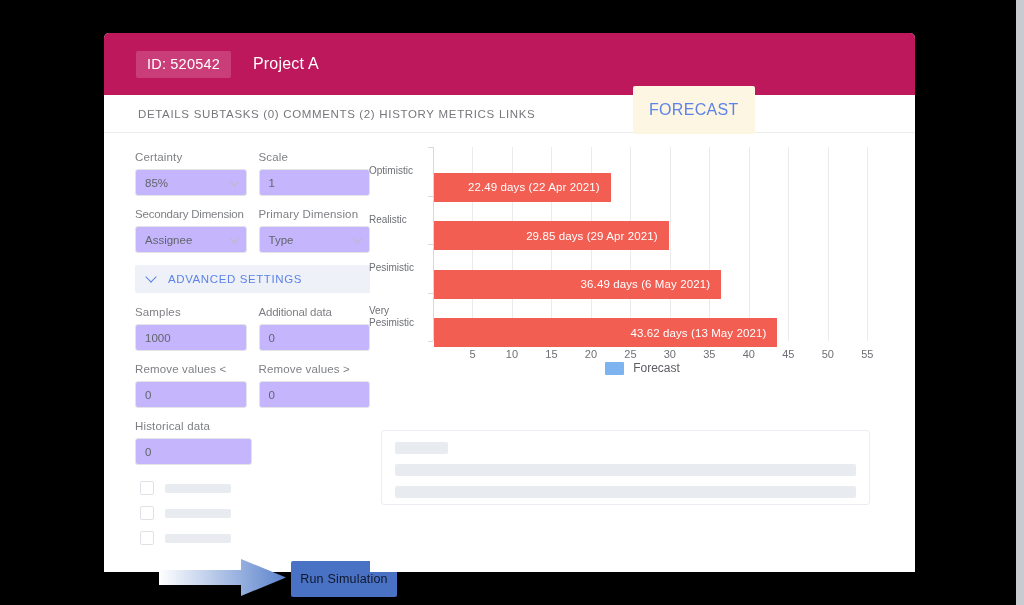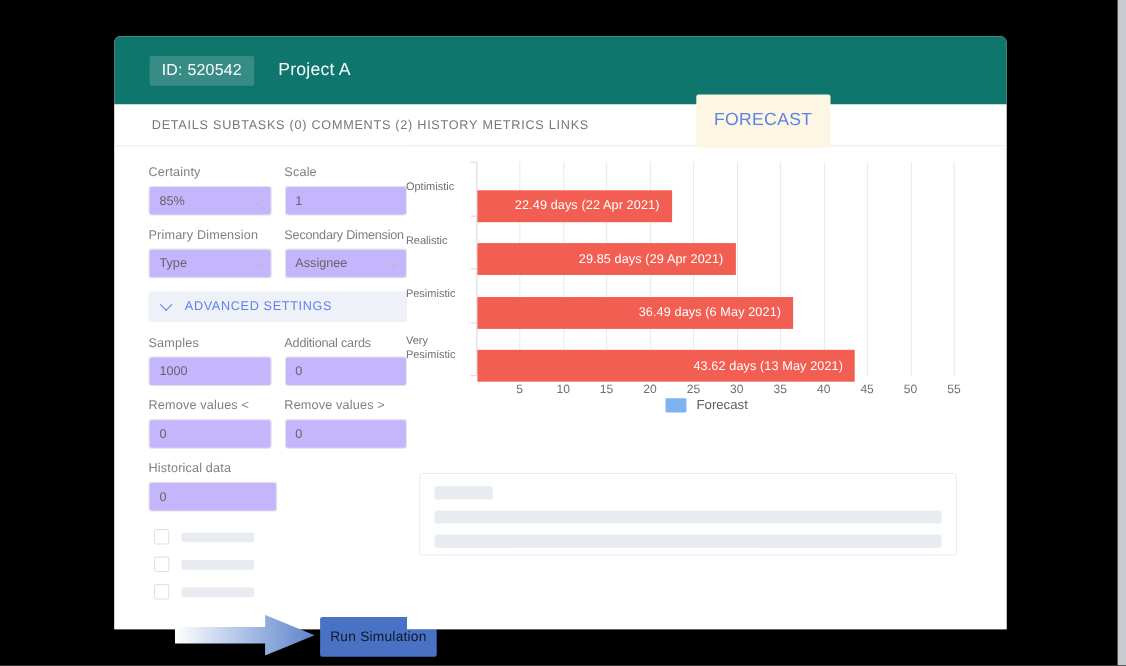--- a/index.html
+++ b/index.html
@@ -36,21 +36,21 @@
     height: 539px;
     background: #ffffff;
     border-radius: 5px 5px 0 0;
     overflow: visible;
   }
 
   
   .app-header {
     position: relative;
     height: 62px;
-    background: #0f766e;
+    background: #be185d;
     border-radius: 5px 5px 0 0;
     display: flex;
     align-items: center;
     padding-left: 32px;
   }
   .id-badge {
     background: rgba(255,255,255,0.17);
     color: #ffffff;
     font-size: 14.5px;
     padding: 5px 11px 6px;
@@ -400,49 +400,49 @@
           <div class="field">
             <div class="field-label">Scale</div>
             <div class="field-input">
               <span>1</span>
             </div>
           </div>
         </div>
 
         <div class="field-row">
           <div class="field">
+            <div class="field-label tight">Secondary Dimension</div>
+            <div class="field-input">
+              <span>Assignee</span>
+              <span class="caret"></span>
+            </div>
+          </div>
+          <div class="field">
             <div class="field-label">Primary Dimension</div>
             <div class="field-input">
               <span>Type</span>
-              <span class="caret"></span>
-            </div>
-          </div>
-          <div class="field">
-            <div class="field-label tight">Secondary Dimension</div>
-            <div class="field-input">
-              <span>Assignee</span>
               <span class="caret"></span>
             </div>
           </div>
         </div>
 
         <div class="adv-settings">
           <span class="adv-chevron"></span>
           <span class="adv-label">ADVANCED SETTINGS</span>
         </div>
 
         <div class="field-row">
           <div class="field">
             <div class="field-label">Samples</div>
             <div class="field-input">
               <span>1000</span>
             </div>
           </div>
           <div class="field">
-            <div class="field-label tight">Additional cards</div>
+            <div class="field-label tight">Additional data</div>
             <div class="field-input">
               <span>0</span>
             </div>
           </div>
         </div>
 
         <div class="field-row">
           <div class="field">
             <div class="field-label">Remove values &lt;</div>
             <div class="field-input">

